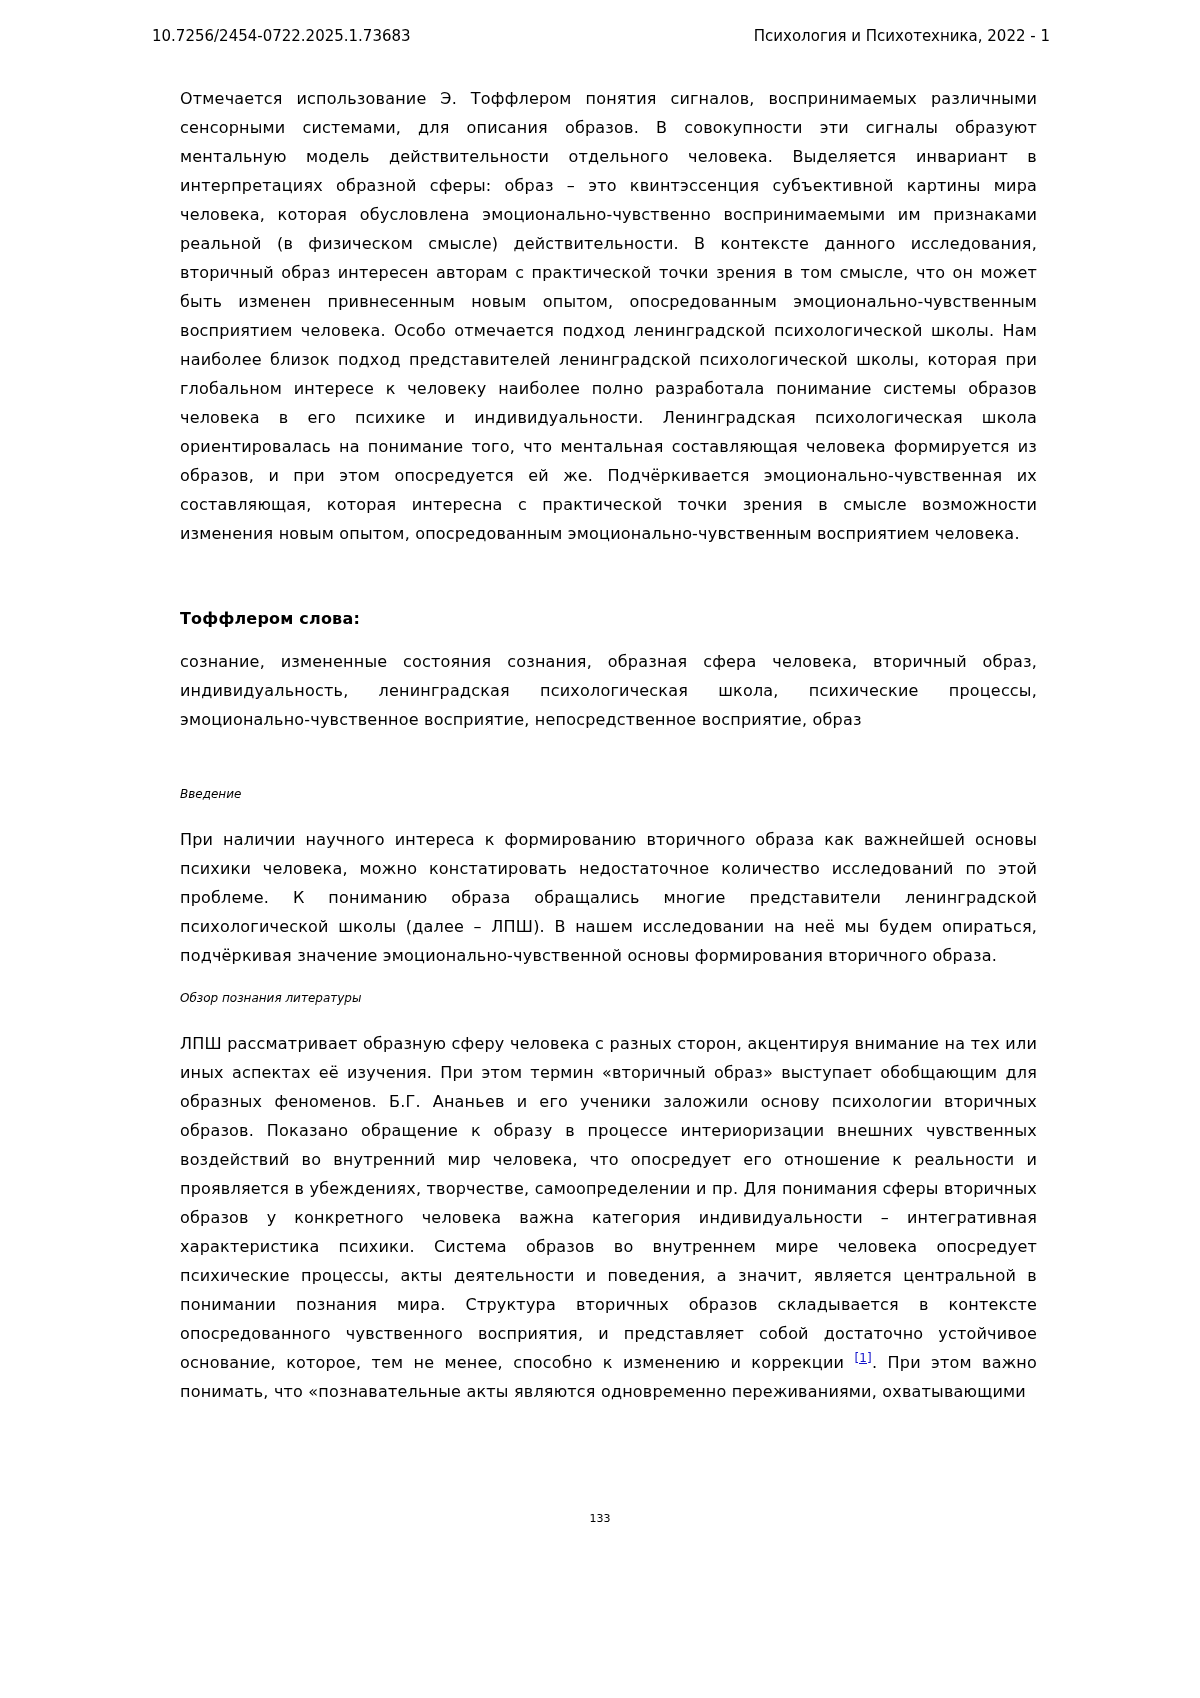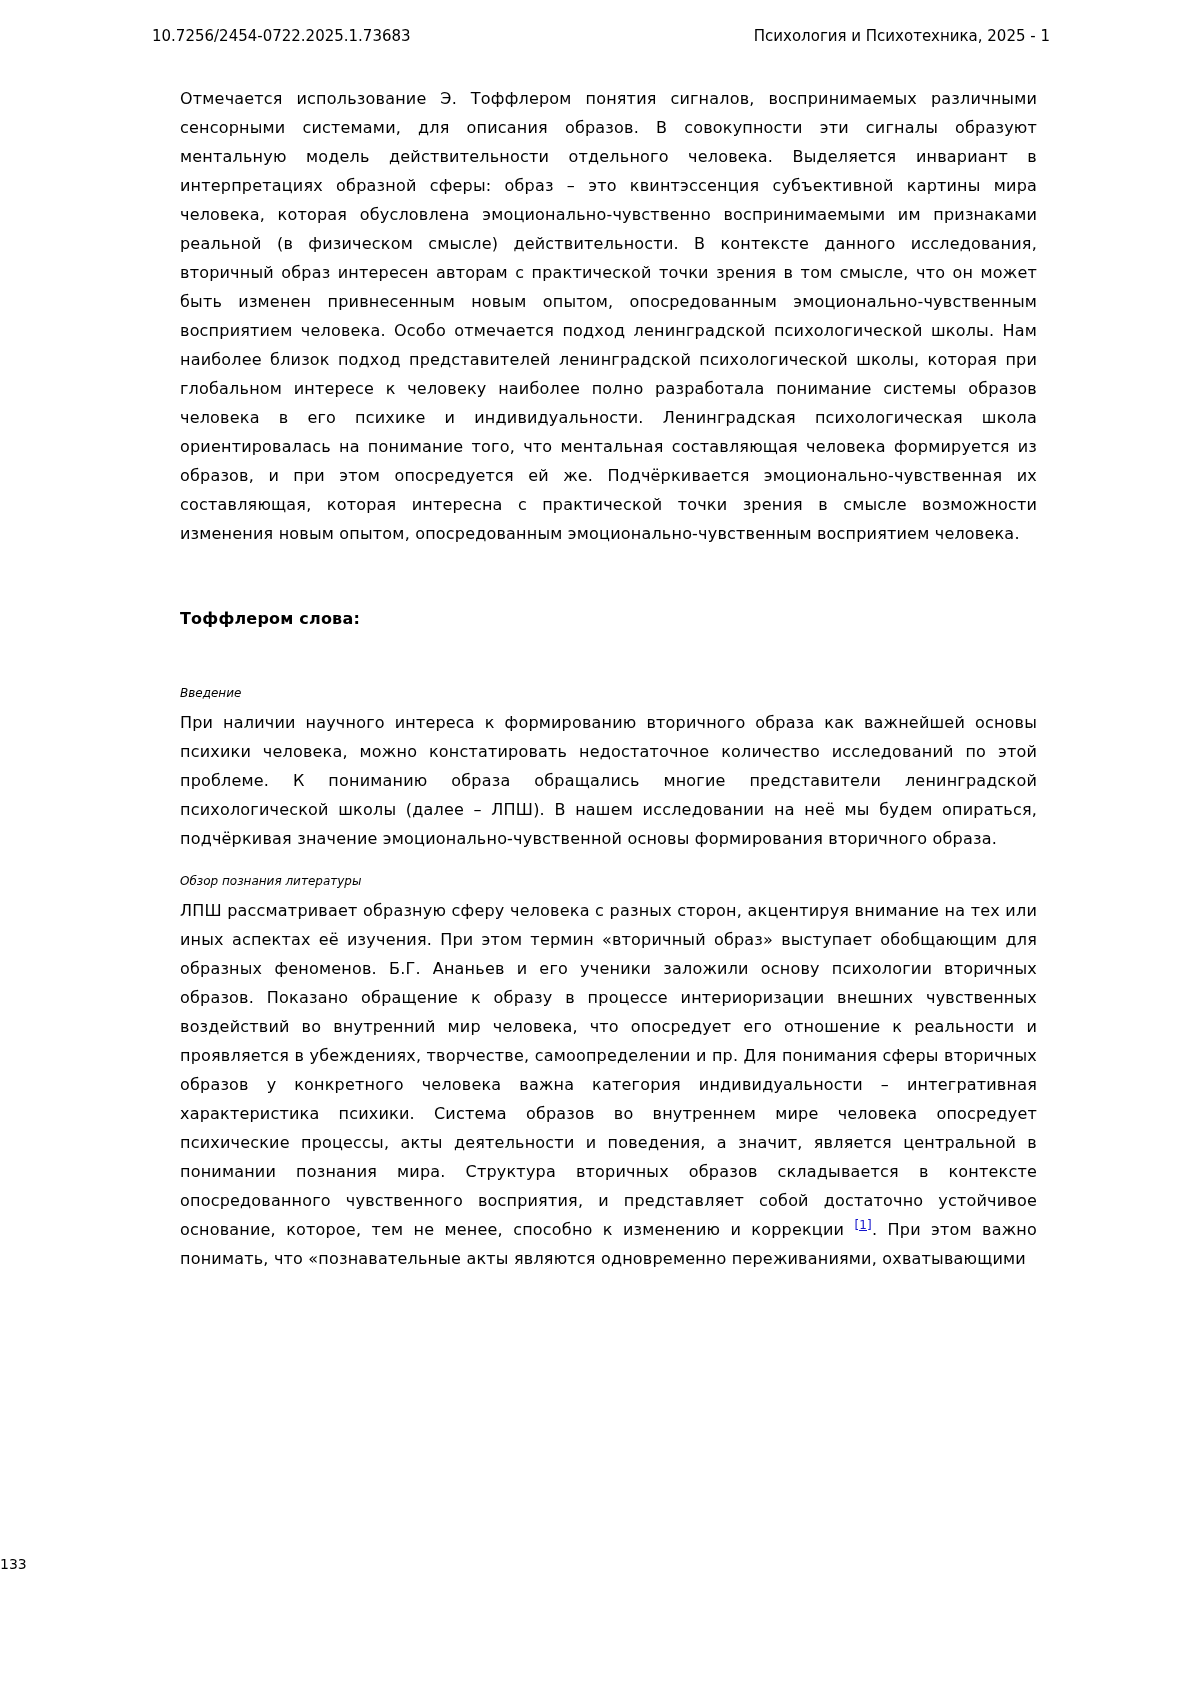--- a/index.html
+++ b/index.html
@@ -46,57 +46,59 @@
   .section-heading {
     font-size: 12px;
     line-height: 29px;
     font-style: italic;
     margin-top: 46px;
   }
   .section-heading.tight {
     margin-top: 14px;
   }
   .section-paragraph {
+    margin-top: 16px;
   }
   .footnote-ref {
     font-size: 12px;
     line-height: 0;
     vertical-align: super;
   }
   .footnote-ref a {
     color: #1414cc;
     text-decoration: underline;
     cursor: pointer;
   }
   .page-footer {
     position: absolute;
-    top: 1556px;
+    top: 1512px;
     left: 0;
     width: 100%;
-    text-align: left;
-    font-size: 14px;
+    text-align: center;
+    font-size: 11px;
     color: #000000;
   }
 </style>
 </head>
 <body>
 
 <div class="page">
 
   <div class="page-header">
     <span>10.7256/2454-0722.2025.1.73683</span>
-    <span>Психология и Психотехника, 2025 - 1</span>
+    <span>Психология и Психотехника, 2022 - 1</span>
   </div>
 
   <div class="content">
 
     <p class="body-text">Отмечается использование Э. Тоффлером понятия сигналов, воспринимаемых различными сенсорными системами, для описания образов. В совокупности эти сигналы образуют ментальную модель действительности отдельного человека. Выделяется инвариант в интерпретациях образной сферы: образ – это квинтэссенция субъективной картины мира человека, которая обусловлена эмоционально-чувственно воспринимаемыми им признаками реальной (в физическом смысле) действительности. В контексте данного исследования, вторичный образ интересен авторам с практической точки зрения в том смысле, что он может быть изменен привнесенным новым опытом, опосредованным эмоционально-чувственным восприятием человека. Особо отмечается подход ленинградской психологической школы. Нам наиболее близок подход представителей ленинградской психологической школы, которая при глобальном интересе к человеку наиболее полно разработала понимание системы образов человека в его психике и индивидуальности. Ленинградская психологическая школа ориентировалась на понимание того, что ментальная составляющая человека формируется из образов, и при этом опосредуется ей же. Подчёркивается эмоционально-чувственная их составляющая, которая интересна с практической точки зрения в смысле возможности изменения новым опытом, опосредованным эмоционально-чувственным восприятием человека.</p>
 
     <p class="body-text keywords-label">Тоффлером слова:</p>
 
+    <p class="body-text keywords-text">сознание, измененные состояния сознания, образная сфера человека, вторичный образ, индивидуальность, ленинградская психологическая школа, психические процессы, эмоционально-чувственное восприятие, непосредственное восприятие, образ</p>
 
     <p class="section-heading">Введение</p>
 
     <p class="body-text section-paragraph">При наличии научного интереса к формированию вторичного образа как важнейшей основы психики человека, можно констатировать недостаточное количество исследований по этой проблеме. К пониманию образа обращались многие представители ленинградской психологической школы (далее – ЛПШ). В нашем исследовании на неё мы будем опираться, подчёркивая значение эмоционально-чувственной основы формирования вторичного образа.</p>
 
     <p class="section-heading tight">Обзор познания литературы</p>
 
     <p class="body-text section-paragraph"><span>ЛПШ рассматривает образную сферу человека с разных сторон, акцентируя внимание на тех или иных аспектах её изучения. При этом термин «вторичный образ» выступает обобщающим для образных феноменов. Б.Г. Ананьев и его ученики заложили основу психологии вторичных образов. Показано обращение к образу в процессе интериоризации внешних чувственных воздействий во внутренний мир человека, что опосредует его отношение к реальности и проявляется в убеждениях, творчестве, самоопределении и пр. Для понимания сферы вторичных образов у конкретного человека важна категория индивидуальности – интегративная характеристика психики. Система образов во внутреннем мире человека опосредует психические процессы, акты деятельности и поведения, а значит, является центральной в понимании познания мира. Структура вторичных образов складывается в контексте опосредованного чувственного восприятия, и представляет собой достаточно устойчивое основание, которое, тем не менее, способно к изменению и коррекции </span><sup class="footnote-ref"><a style="color: rgb(20, 20, 204);">[1]</a></sup><span>. При этом важно понимать, что «познавательные акты являются одновременно переживаниями, охватывающими</span></p>
 
   </div>

